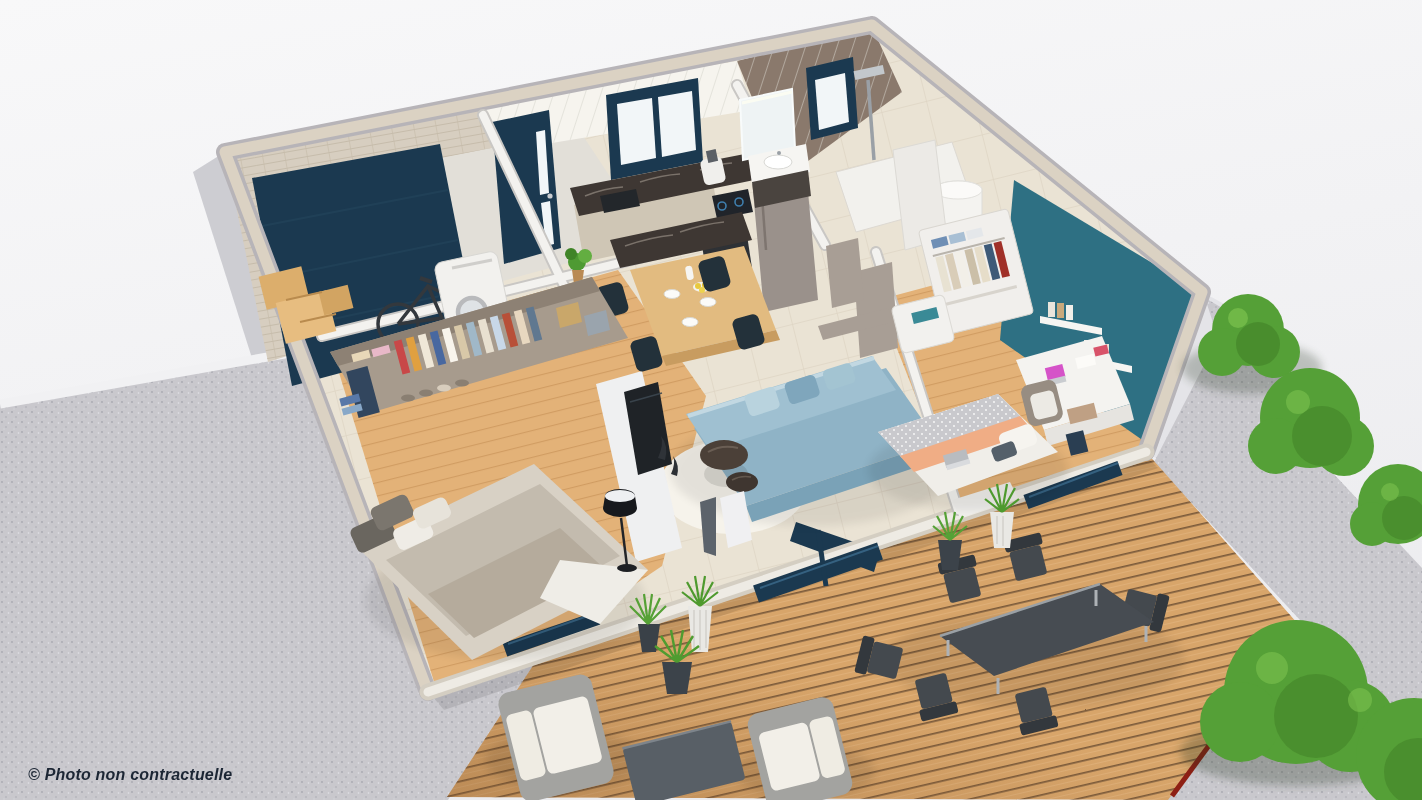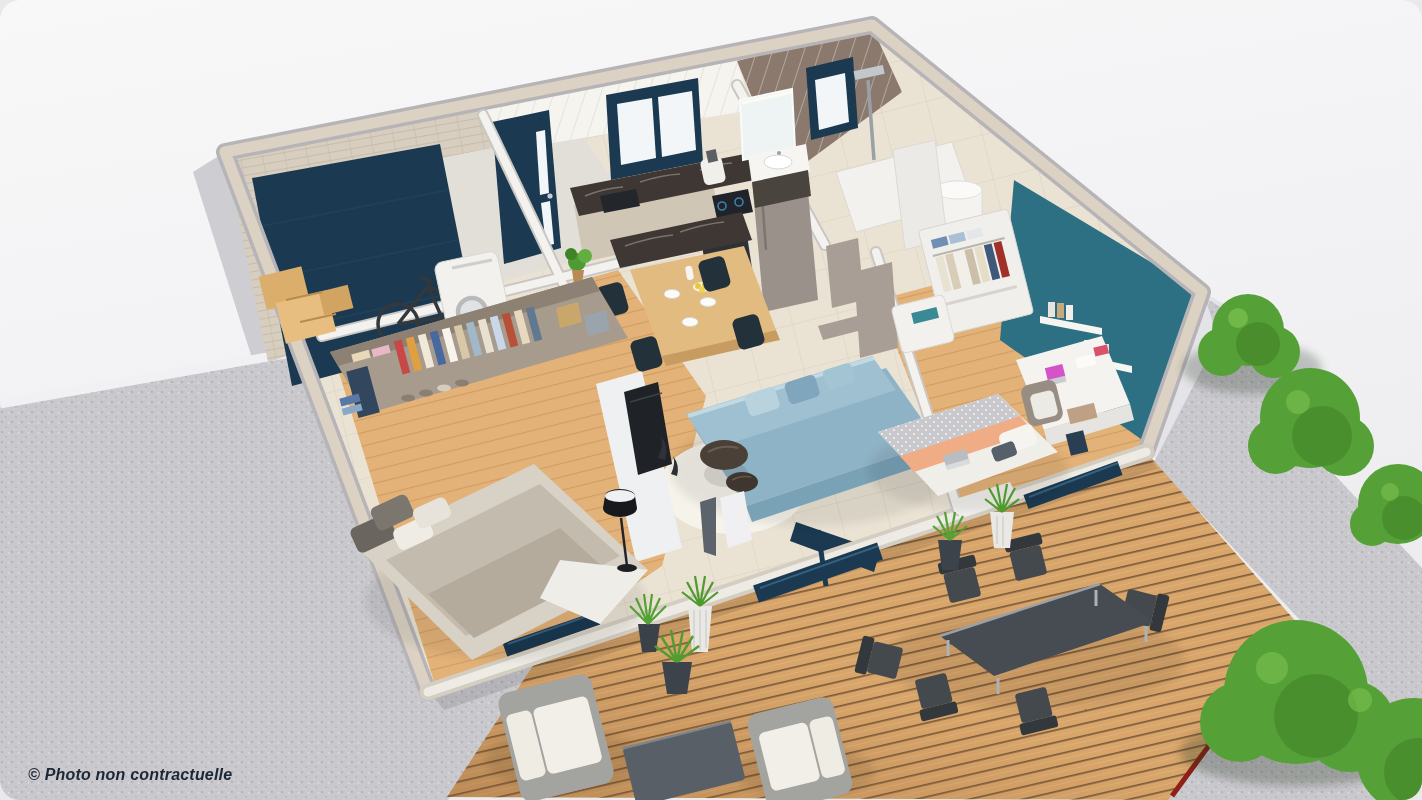--- a/index.html
+++ b/index.html
@@ -1,17 +1,17 @@
 <!DOCTYPE html>
 <html><head>
 <meta charset="utf-8">
 <style>
   html,body{margin:0;padding:0;background:#e9e9ec;}
   #stage{position:relative;width:1422px;height:800px;overflow:hidden;
-         font-family:"Liberation Sans",sans-serif;border-radius:20px;}
+         font-family:"Liberation Sans",sans-serif;}
   svg{display:block}
   .cap{font-family:"Liberation Sans",sans-serif;font-weight:bold;font-style:italic;
        font-size:16px;letter-spacing:.2px}
 </style>
 </head>
 <body>
 
 <div id="stage">
 <svg width="1422" height="800" viewBox="0 0 1422 800">
 <defs>

